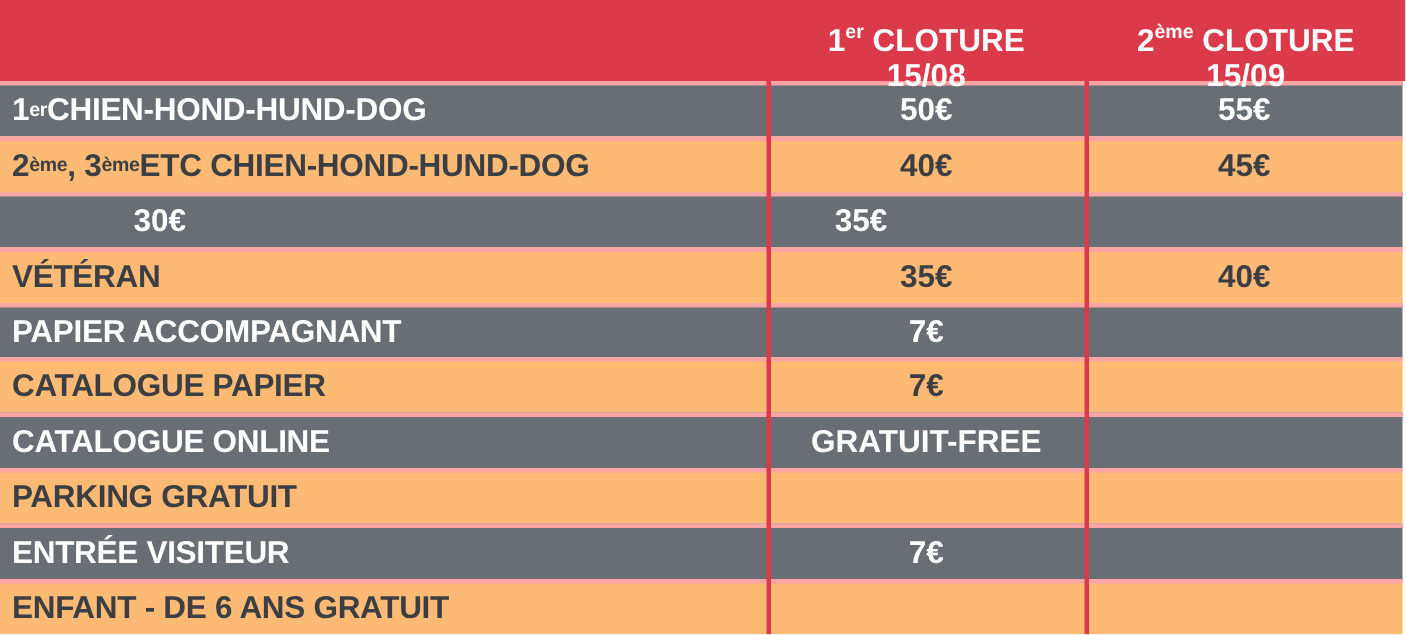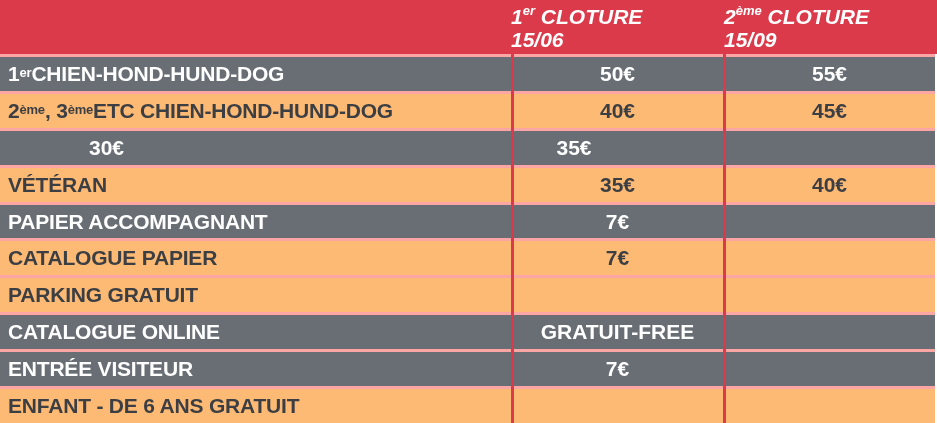--- a/index.html
+++ b/index.html
@@ -18,25 +18,25 @@
   }
   .header{
     display:flex;
     height:54px;
     background:var(--red);
   }
   .h-spacer{width:511px;}
   .h-cell{
     width:213px;
     color:#fff;
+    text-align:center;
     font-size:21px;
     line-height:23px;
-    padding-top:5px;
+    padding-top:16px;
     box-sizing:border-box;
-    font-style:italic;
   }
   .h-cell:last-child{flex:1;}
   .rows{margin-right:2px;}
   .row{
     display:flex;
     height:36.9px;
     border-top:3px solid #fca5a5;
     box-sizing:border-box;
     font-size:21px;
   }
@@ -70,21 +70,21 @@
 </style>
 </head>
 <body>
 
 <div class="table-wrap">
 
   <div class="header">
     <div class="h-spacer"></div>
     <div class="h-cell">
       <div>1<sup>er</sup> CLOTURE</div>
-      <div>15/06</div>
+      <div>15/08</div>
     </div>
     <div class="h-cell">
       <div>2<sup>ème</sup> CLOTURE</div>
       <div>15/09</div>
     </div>
   </div>
 
   <div class="rows">
       <div class="row gray">
         <div class="cell label">1<sup>er</sup> CHIEN-HOND-HUND-DOG</div>
@@ -108,28 +108,28 @@
       <div class="row gray">
         <div class="cell label">PAPIER ACCOMPAGNANT</div>
         <div class="cell price">7€</div>
         <div class="cell price"></div>
       </div>
       <div class="row white">
         <div class="cell label">CATALOGUE PAPIER</div>
         <div class="cell price">7€</div>
         <div class="cell price"></div>
       </div>
+      <div class="row gray">
+        <div class="cell label">CATALOGUE ONLINE</div>
+        <div class="cell price">GRATUIT-FREE</div>
+        <div class="cell price"></div>
+      </div>
       <div class="row white">
         <div class="cell label">PARKING GRATUIT</div>
         <div class="cell price"></div>
-        <div class="cell price"></div>
-      </div>
-      <div class="row gray">
-        <div class="cell label">CATALOGUE ONLINE</div>
-        <div class="cell price">GRATUIT-FREE</div>
         <div class="cell price"></div>
       </div>
       <div class="row gray">
         <div class="cell label">ENTRÉE VISITEUR</div>
         <div class="cell price">7€</div>
         <div class="cell price"></div>
       </div>
       <div class="row white">
         <div class="cell label">ENFANT - DE 6 ANS GRATUIT</div>
         <div class="cell price"></div>

